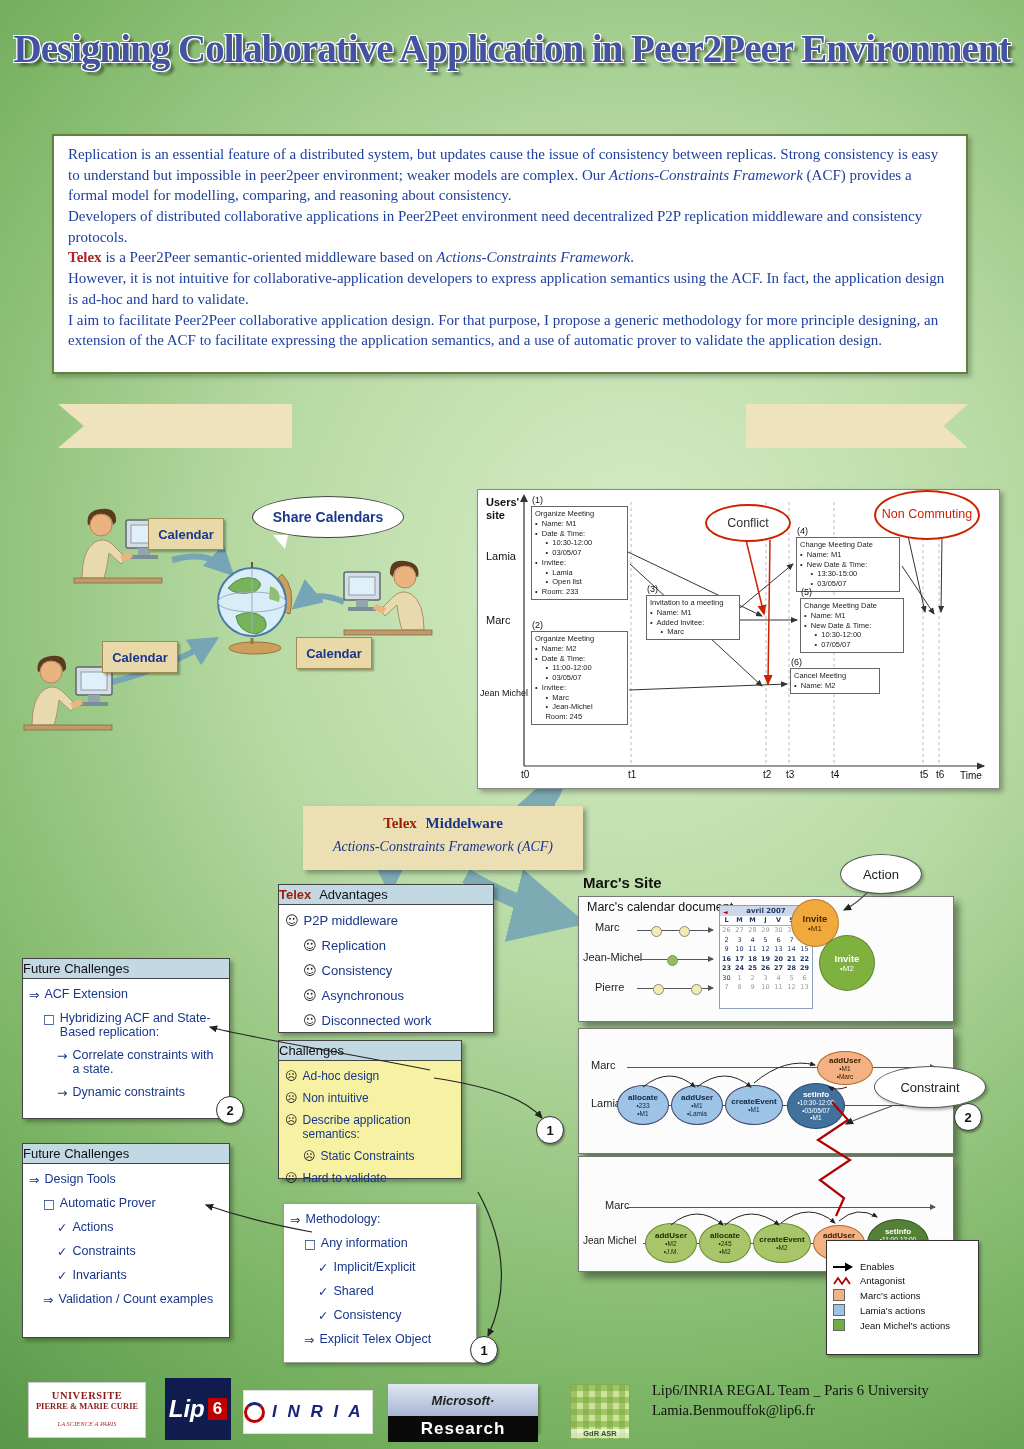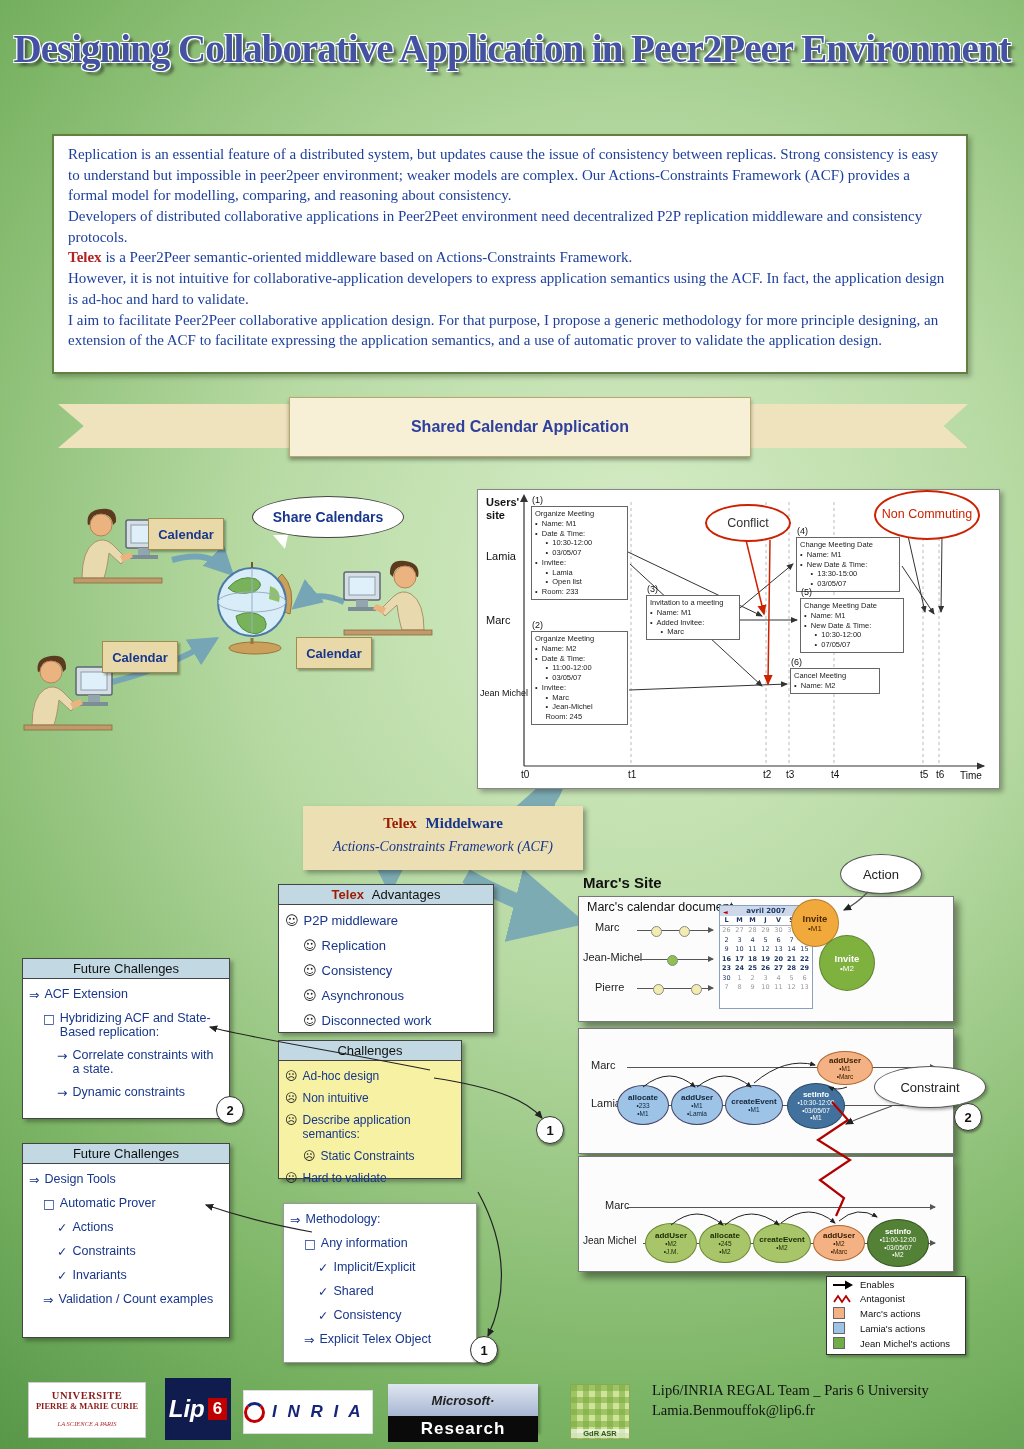--- a/index.html
+++ b/index.html
@@ -10,21 +10,21 @@
   .z0{z-index:0}.z5{z-index:5}
   
   .title{position:absolute;top:26px;left:0;width:100%;text-align:center;margin:0;
     font:bold 39px "Liberation Serif",serif;letter-spacing:-1px;color:#4452a2;
     text-shadow:-1px -1px 0 #fff,1px -1px 0 #fff,-1px 1px 0 #fff,1px 1px 0 #fff,4px 4px 3px rgba(30,30,30,.55);z-index:2}
   
   .abstract{position:absolute;left:52px;top:134px;width:916px;height:240px;background:#fff;
     border:2px solid #62813e;box-shadow:3px 3px 5px rgba(0,0,0,.25);padding:8px 14px 0 14px;box-sizing:border-box;z-index:2;
     font:15px/1.38 "Liberation Serif",serif;color:#1d3f9e;}
   .abs-para{margin:0}
-  .seg-i{}
+  .seg-i{font-style:italic}
   .seg-telex{color:#b22222;font-weight:bold}
   
   .ribbon-tail{position:absolute;top:404px;height:44px;background:#eee3bd;box-shadow:2px 3px 3px rgba(0,0,0,.3);z-index:2}
   .ribbon-left{left:58px;width:234px;clip-path:polygon(0 0,100% 0,100% 100%,0 100%,11% 50%);}
   .ribbon-right{left:746px;width:222px;clip-path:polygon(0 0,100% 0,89% 50%,100% 100%,0 100%);}
   .ribbon-center{position:absolute;left:289px;top:397px;width:460px;height:58px;background:#f7f0d6;
     border:1px solid #b8a870;box-shadow:0 3px 4px rgba(0,0,0,.35);display:flex;align-items:center;justify-content:center;
     font:bold 16px "Liberation Sans",sans-serif;color:#2e3f9e;z-index:3}
   
   .person{position:absolute;width:100px;height:95px;z-index:2}
@@ -60,21 +60,21 @@
     font:12.5px/1.1 "Liberation Sans",sans-serif;color:#cc2200;z-index:3}
   
   .telex-banner{position:absolute;left:303px;top:806px;width:280px;height:64px;background:#ecdfb4;
     box-shadow:3px 3px 5px rgba(0,0,0,.35);text-align:center;padding-top:9px;box-sizing:border-box;z-index:3}
   .tb-l1{font:bold 15px "Liberation Serif",serif;color:#17368c}
   .tb-l2{font:italic 14px "Liberation Serif",serif;color:#17368c;margin-top:7px}
   .brand{color:#9c1c00;font-weight:bold;margin-right:5px}
   
   .panelbox{position:absolute;z-index:2;box-shadow:3px 3px 4px rgba(0,0,0,.3)}
   .pb-header{background:#c2d8e2;border:1px solid #444;font:13px "Liberation Sans",sans-serif;color:#111;
-    text-align:center;padding:2px 0}
+    padding:2px 0}
   .pb-body{border:1px solid #444;border-top:none;background:#fff;padding:8px 6px;box-sizing:border-box}
   .advantages{left:278px;top:884px;width:216px}
   .advantages .pb-body{height:128px}
   .future1{left:22px;top:958px;width:208px}
   .future1 .pb-body{height:140px}
   .future2{left:22px;top:1143px;width:208px}
   .future2 .pb-body{height:174px}
   .challenges{left:278px;top:1040px;width:184px}
   .challenges .pb-body{background:#f7f2a3;height:118px;font-size:12px}
   .methodology{position:absolute;left:283px;top:1203px;width:194px;height:160px;background:#fff;border:1px solid #999;
@@ -127,22 +127,22 @@
   .oval{position:absolute;border-radius:50%;display:flex;flex-direction:column;align-items:center;justify-content:center;
     text-align:center;border:1px solid #446;z-index:3;box-sizing:border-box}
   .ov-name{font:bold 8px "Liberation Sans",sans-serif}
   .ov-arg{font:6.5px/1.15 "Liberation Sans",sans-serif}
   .ov-lamia{background:#9dc3e6;color:#10243c}
   .ov-lamia-dark{background:#41719c;color:#fff;border-color:#274a66}
   .ov-marc{background:#f4b183;color:#3a2000;border-color:#b06a30}
   .ov-jm{background:#a9c56a;color:#1a2a00;border-color:#6a8a30}
   .ov-jm-dark{background:#538135;color:#fff;border-color:#35541f}
   .arc-svg{position:absolute;top:0;left:0;z-index:4;pointer-events:none}
-  .legend{position:absolute;left:826px;top:1276px;width:140px;background:#fff;border:1px solid #333;
-    padding:2px 6px;box-sizing:border-box;z-index:4;box-shadow:2px 2px 3px rgba(0,0,0,.3)}
+  .legend{position:absolute;left:826px;top:1240px;width:153px;background:#fff;border:1px solid #333;
+    padding:20px 6px;box-sizing:border-box;z-index:4;box-shadow:2px 2px 3px rgba(0,0,0,.3)}
   .lg-row{display:flex;align-items:center;margin-bottom:3px;font:9.5px "Liberation Sans",sans-serif;color:#111}
   .lg-icon{width:24px;display:inline-flex;align-items:center;margin-right:3px}
   .lg-square{width:10px;height:10px;border:1px solid #666;display:inline-block}
   
   .logo{position:absolute;z-index:2}
   .logo-upmc{left:28px;top:1382px;width:118px;height:56px;background:#fff;border:1px solid #ccc;text-align:center;
     padding-top:7px;box-sizing:border-box}
   .upmc-l1{font:bold 10.5px "Liberation Serif",serif;color:#8b1a1a;letter-spacing:.5px}
   .upmc-l2{font:bold 8.5px "Liberation Serif",serif;color:#8b1a1a}
   .upmc-l3{font:italic 6.5px "Liberation Serif",serif;color:#b03030;margin-top:9px}
@@ -190,23 +190,20 @@
         <div class="abs-para"><span>Replication is an essential feature of a distributed system, but updates cause the issue of consistency between replicas. Strong consistency is easy to understand but impossible in peer2peer environment; weaker models are complex. Our </span><span class="seg-i">Actions-Constraints Framework</span><span> (ACF) provides a formal model for modelling, comparing, and reasoning about consistency.</span></div>
         <div class="abs-para"><span>Developers of distributed collaborative applications in Peer2Peet environment need decentralized P2P replication middleware and consistency protocols.</span></div>
         <div class="abs-para"><span class="seg-telex">Telex</span><span> is a Peer2Peer semantic-oriented middleware based on </span><span class="seg-i">Actions-Constraints Framework</span><span>.</span></div>
         <div class="abs-para"><span>However, it is not intuitive for collaborative-application developers to express application semantics using the ACF.  In fact, the application design is ad-hoc and hard to validate.</span></div>
         <div class="abs-para"><span>I aim to facilitate Peer2Peer collaborative application design. For that purpose, I propose a generic methodology for more principle designing, an extension of the ACF to facilitate expressing the application semantics, and a use of automatic prover to validate the application design.</span></div>
       </div>
   </section>
 
   <div class="ribbon-tail ribbon-left"></div>
   <div class="ribbon-tail ribbon-right"></div>
-  <div class="ribbon-center">
-    <span>Shared Calendar Application</span>
-  </div>
 
   <div class="person p1">
     <svg viewBox="0 0 100 95" width="100" height="95">
       <rect x="58" y="22" width="36" height="28" rx="2" fill="#d7dde2" stroke="#5a6a74" stroke-width="1.5"></rect>
       <rect x="63" y="27" width="26" height="18" fill="#dff0fa" stroke="#8aa0ae"></rect>
       <rect x="70" y="50" width="12" height="7" fill="#93a5ad"></rect>
       <rect x="62" y="57" width="28" height="4" fill="#7b8d95"></rect>
       <path d="M20 27 q-3 -14 13 -16 q16 -2 15 13 l-3 3 q-1 -11 -12 -11 q-11 0 -9 10 z" fill="#5b3a1e"></path>
       <circle cx="33" cy="27" r="11" fill="#eab380" stroke="#b5835a"></circle>
       <path d="M14 80 q0 -28 13 -36 q9 -5 17 2 l14 14 -5 6 -12 -11 q-2 16 -5 25 z" fill="#e9d9ae" stroke="#a6946a"></path>

